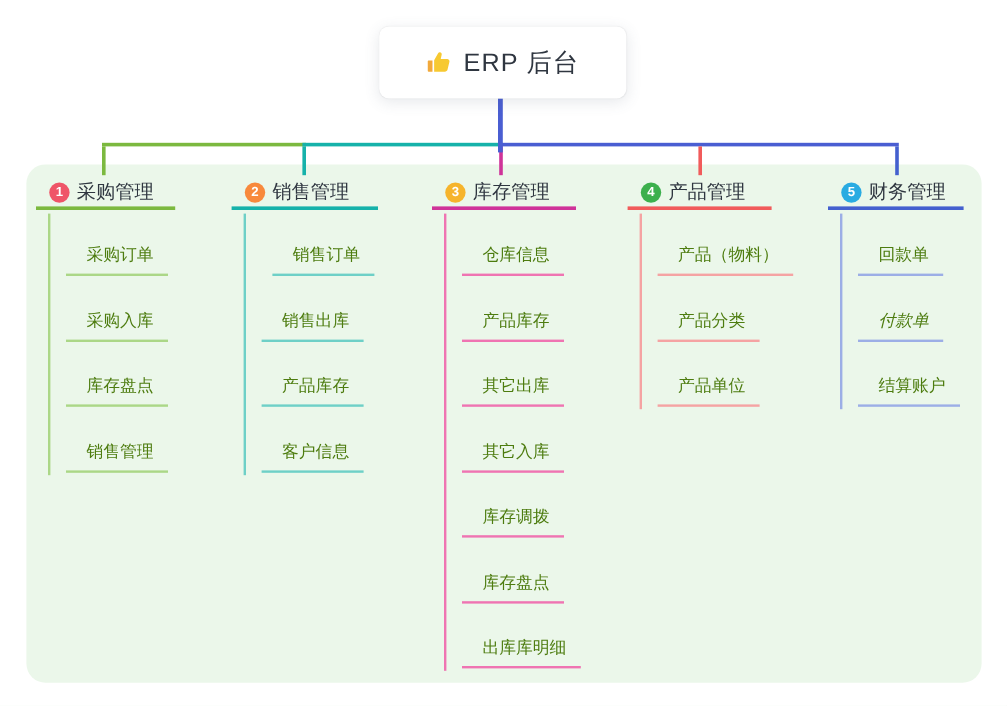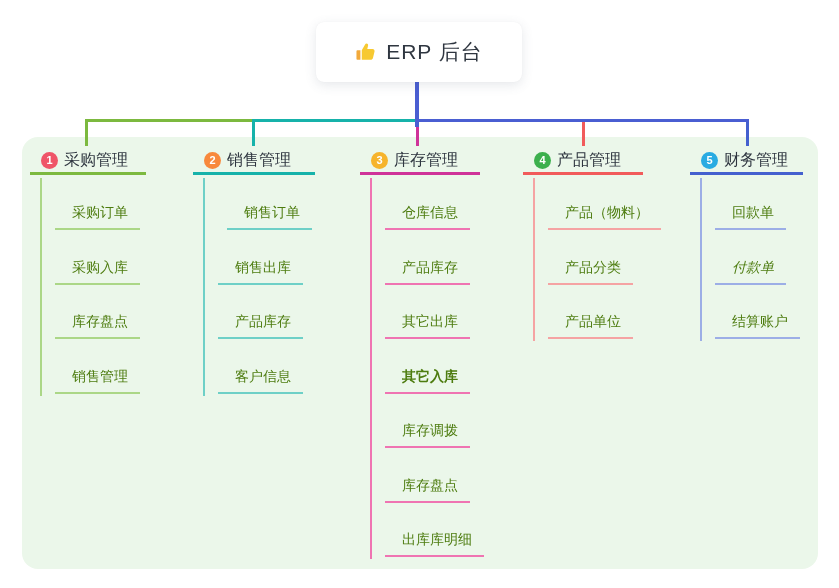--- a/index.html
+++ b/index.html
@@ -87,21 +87,21 @@
       <div class="child-item" style="left: 203px; top: 313px; border-bottom: 2px solid rgb(110, 208, 199);">产品库存</div>
       <div class="child-item" style="left: 203px; top: 368px; border-bottom: 2px solid rgb(110, 208, 199);">客户信息</div>
       <div class="branch-title" style="left: 360px; top: 149px; width: 120px; border-bottom: 3px solid rgb(207, 51, 153);">
         <div class="badge" style="background: rgb(246, 180, 44);">3</div>
         <div>库存管理</div>
       </div>
       <div class="line" style="left: 370px; top: 178px; width: 2px; height: 381px; background: rgb(239, 116, 178);"></div>
       <div class="child-item" style="left: 370px; top: 204px; border-bottom: 2px solid rgb(239, 116, 178); text-align: right;">仓库信息</div>
       <div class="child-item" style="left: 370px; top: 259px; border-bottom: 2px solid rgb(239, 116, 178);">产品库存</div>
       <div class="child-item" style="left: 370px; top: 313px; border-bottom: 2px solid rgb(239, 116, 178);">其它出库</div>
-      <div class="child-item" style="left: 370px; top: 368px; border-bottom: 2px solid rgb(239, 116, 178); font-weight: bold;">其它入库</div>
+      <div class="child-item" style="left: 370px; top: 368px; border-bottom: 2px solid rgb(239, 116, 178);">其它入库</div>
       <div class="child-item" style="left: 370px; top: 422px; border-bottom: 2px solid rgb(239, 116, 178);">库存调拨</div>
       <div class="child-item" style="left: 370px; top: 477px; border-bottom: 2px solid rgb(239, 116, 178);">库存盘点</div>
       <div class="child-item" style="left: 370px; top: 531px; border-bottom: 2px solid rgb(239, 116, 178); font-family: Liberation Serif, serif;">出库库明细</div>
       <div class="branch-title" style="left: 523px; top: 149px; width: 120px; border-bottom: 3px solid rgb(241, 91, 91);">
         <div class="badge" style="background: rgb(60, 176, 77);">4</div>
         <div>产品管理</div>
       </div>
       <div class="line" style="left: 533px; top: 178px; width: 2px; height: 163px; background: rgb(245, 163, 163);"></div>
       <div class="child-item" style="left: 533px; top: 204px; border-bottom: 2px solid rgb(245, 163, 163);">产品（物料）</div>
       <div class="child-item" style="left: 533px; top: 259px; border-bottom: 2px solid rgb(245, 163, 163); text-align: right;">产品分类</div>

